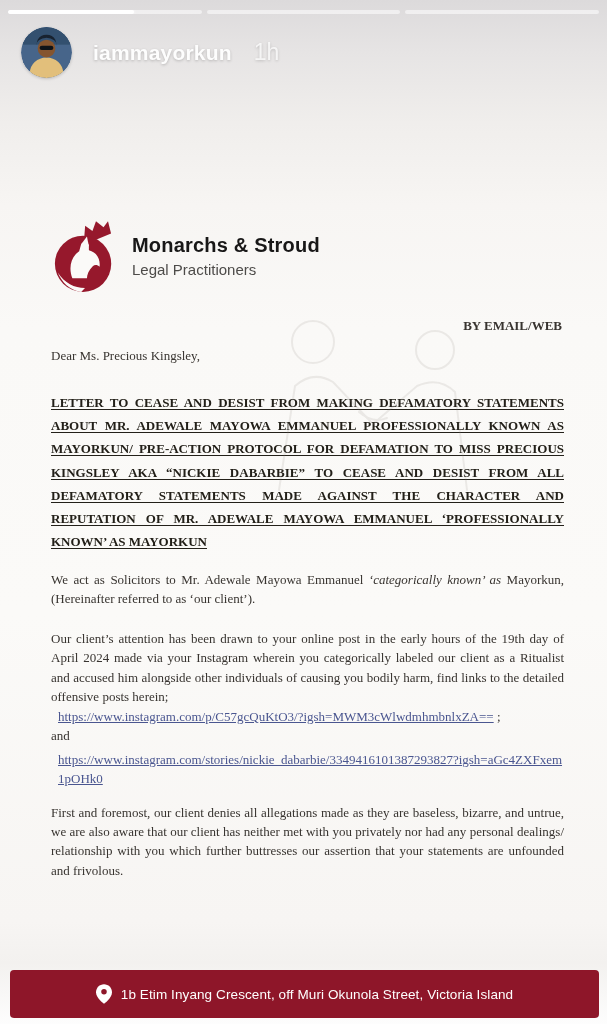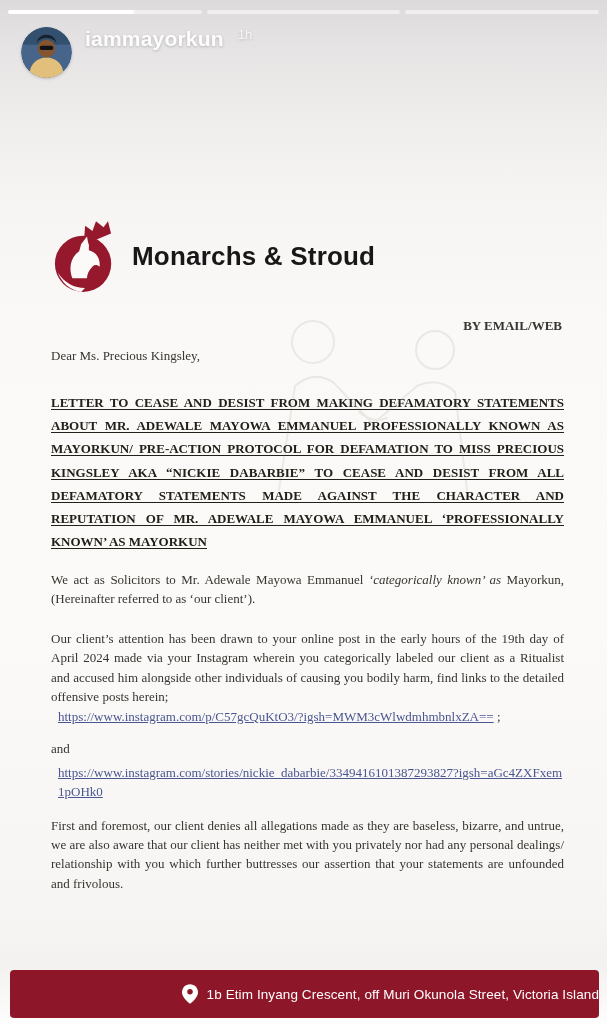--- a/index.html
+++ b/index.html
@@ -21,48 +21,48 @@
   .seg {
     flex:1; height:100%; border-radius:2px;
     background:rgba(255,255,255,.55); overflow:hidden;
   }
   .seg .fill {
     height:100%; background:#ffffff; border-radius:2px;
     box-shadow:0 0 4px rgba(255,255,255,.95);
   }
   .story-header {
     position:absolute; top:27px; left:21px;
-    display:flex; align-items:flex-start; gap:13px;
+    display:flex; align-items:center; gap:21px;
   }
   .avatar {
     width:51px; height:51px; border-radius:50%; overflow:hidden;
     box-shadow:0 1px 3px rgba(0,0,0,.18); flex:0 0 auto; cursor:pointer;
   }
   .avatar svg { display:block; width:100%; height:100%; }
   .username {
     font-weight:700; font-size:21px; color:#fdfdfd; letter-spacing:.2px;
     text-shadow:0 1px 3px rgba(0,0,0,.22); cursor:pointer;
   }
   .timestamp {
-    font-size:13px; color:rgba(255,255,255,.78);
+    font-size:23px; color:rgba(255,255,255,.78);
     text-shadow:0 1px 3px rgba(0,0,0,.18); margin-left:1px;
   }
 
   
   .letter {
     position:absolute; top:220px; left:51px; width:513px;
     font-family:"Liberation Serif","DejaVu Serif",serif;
     font-size:13px; line-height:1.47; color:#383430; text-align:justify;
   }
   .watermark { position:absolute; left:200px; top:86px; width:240px; height:190px; opacity:.14; }
 
   .letterhead { display:flex; align-items:center; gap:13px; margin-bottom:22px; position:relative; }
   .logo { width:68px; height:74px; flex:0 0 auto; }
   .firm-name {
-    font-family:"Liberation Sans",sans-serif; font-weight:700; font-size:26px;
+    font-family:"Liberation Sans",sans-serif; font-weight:700; font-size:20px;
     color:#181717; letter-spacing:.2px; line-height:1.2;
   }
   .firm-sub {
     font-family:"Liberation Sans",sans-serif; font-weight:400; font-size:15px;
     color:#4d4b49; margin-top:2px;
   }
 
   .date { margin-bottom:21px; }
   .recipient { margin-bottom:1px; }
   .by-email { text-align:right; font-weight:700; margin:8px 2px 11px 0; }
@@ -70,31 +70,31 @@
 
   .heading {
     font-weight:700; font-size:13px; line-height:1.78; color:#232019;
     text-decoration:underline; text-underline-offset:2px; margin-bottom:17px;
     text-align:justify;
   }
   .refers { margin-bottom:17px; }
   .solicitors { margin-bottom:21px; }
   .solicitors .ital { font-style:italic; }
   .attention { margin-bottom:1px; }
-  .link-line { padding-left:7px; margin-bottom:13px; }
+  .link-line { padding-left:7px; }
   .link-line2 { padding-left:7px; margin-bottom:15px; }
   a.doc-link { color:#4a5690; text-decoration:underline; word-break:break-all; cursor:pointer; }
   .and-word { margin-bottom:5px; }
   .denial { margin-bottom:0; }
 
   
   .footer-band {
     position:absolute; left:10px; right:8px; top:970px; height:48px;
     background:#8e1629; border-radius:4px;
-    display:flex; align-items:center; justify-content:flex-end; gap:9px;
+    display:flex; align-items:center; justify-content:center; gap:9px;
     color:#fefefe; font-family:"Liberation Sans",sans-serif; font-size:13.5px;
     letter-spacing:.1px;
   }
   .pin-icon { width:16px; height:20px; flex:0 0 auto; }
 </style>
 </head>
 <body>
 
 <div class="screen">
 
@@ -143,20 +143,21 @@
         <g transform="rotate(-14 48 12)">
           <path d="M33 15 L37 3 L43 10 L49 1 L55 9 L61 4 L61 17 L35 21 Z" fill="#96182c"></path>
         </g>
         <circle cx="33" cy="45" r="29" fill="#96182c"></circle>
         <path d="M7 54 C14 65 24 70 35 70 L31 74 C19 72 11 64 7 54 Z" fill="#fbfaf8"></path>
         <path d="M22 60 C18 50 20 38 29 32 L31 25 C34 21 38 22 39 26 L39 31 C47 33 51 40 50 48 C48 46 45 45.5 43 47.5 C39 51.5 37 56 37 60 Z" fill="#fbfaf8"></path>
         <path d="M31 25 L37 17 L39 27 Z" fill="#fbfaf8"></path>
       </svg>
       <div>
         <div class="firm-name">Monarchs &amp; Stroud</div>
+        <div class="firm-sub">Legal Practitioners</div>
       </div>
     </div>
 
 
 
     <p class="by-email">BY EMAIL/WEB</p>
 
     <p class="salutation">Dear Ms. Precious Kingsley,</p>
 
     <p class="heading">LETTER TO CEASE AND DESIST FROM MAKING DEFAMATORY STATEMENTS ABOUT MR. ADEWALE MAYOWA EMMANUEL PROFESSIONALLY KNOWN AS MAYORKUN/ PRE-ACTION PROTOCOL FOR DEFAMATION TO MISS PRECIOUS KINGSLEY AKA “NICKIE DABARBIE” TO CEASE AND DESIST FROM ALL DEFAMATORY STATEMENTS MADE AGAINST THE CHARACTER AND REPUTATION OF MR. ADEWALE MAYOWA EMMANUEL ‘PROFESSIONALLY KNOWN’ AS MAYORKUN</p>

